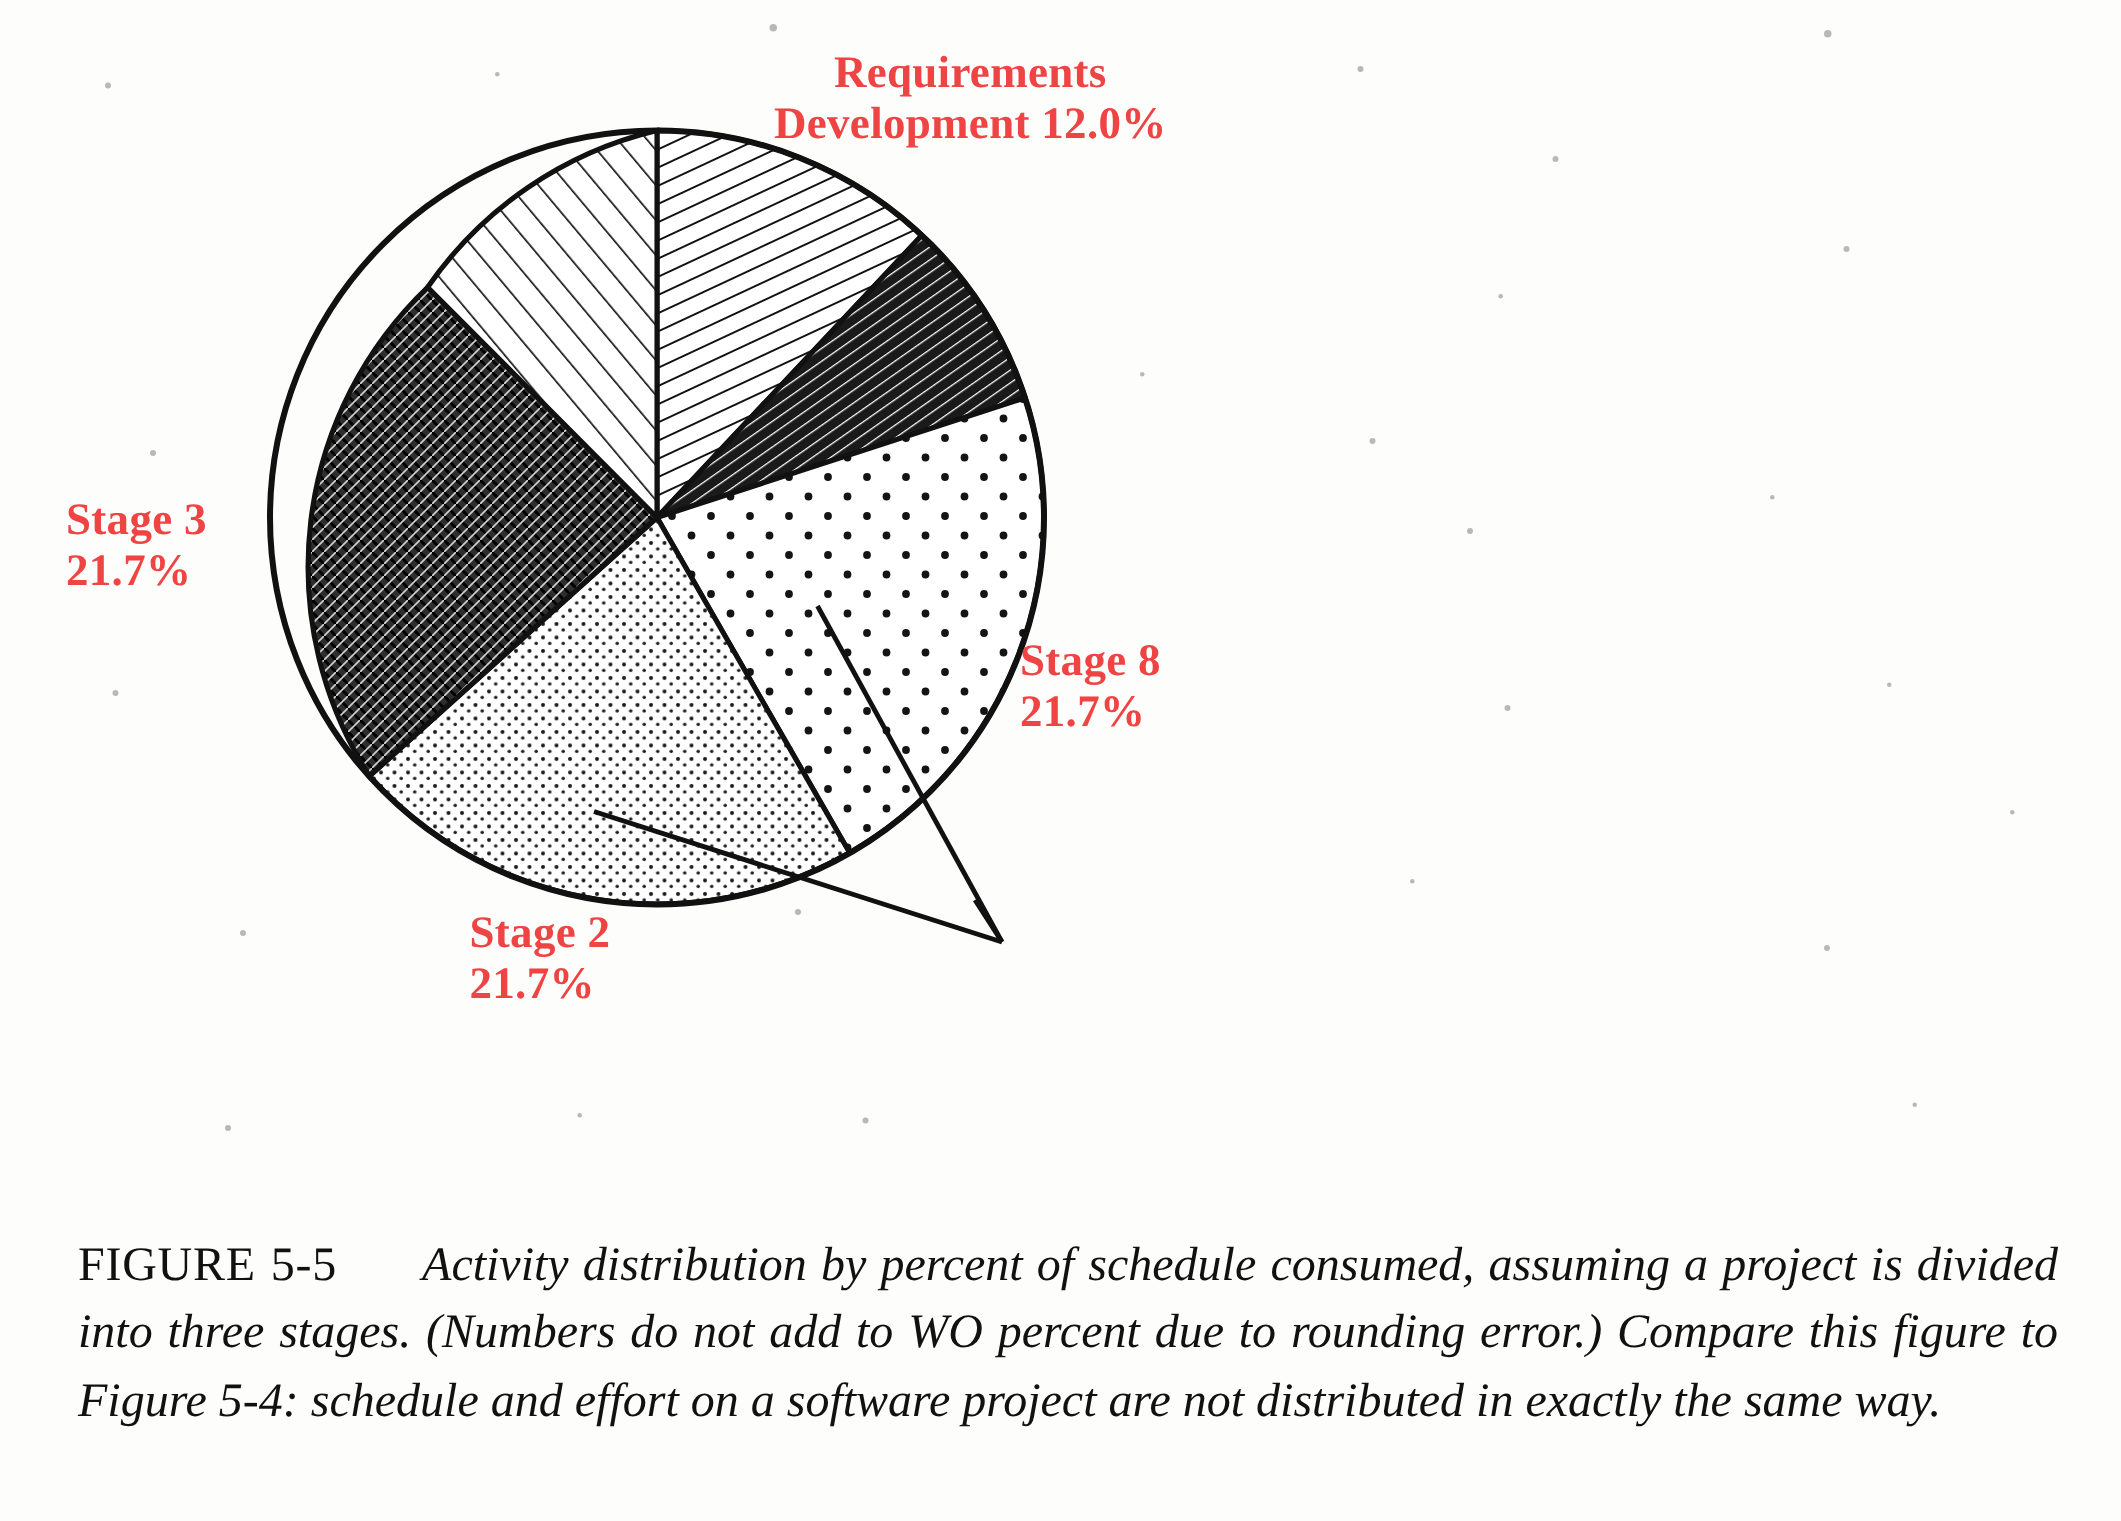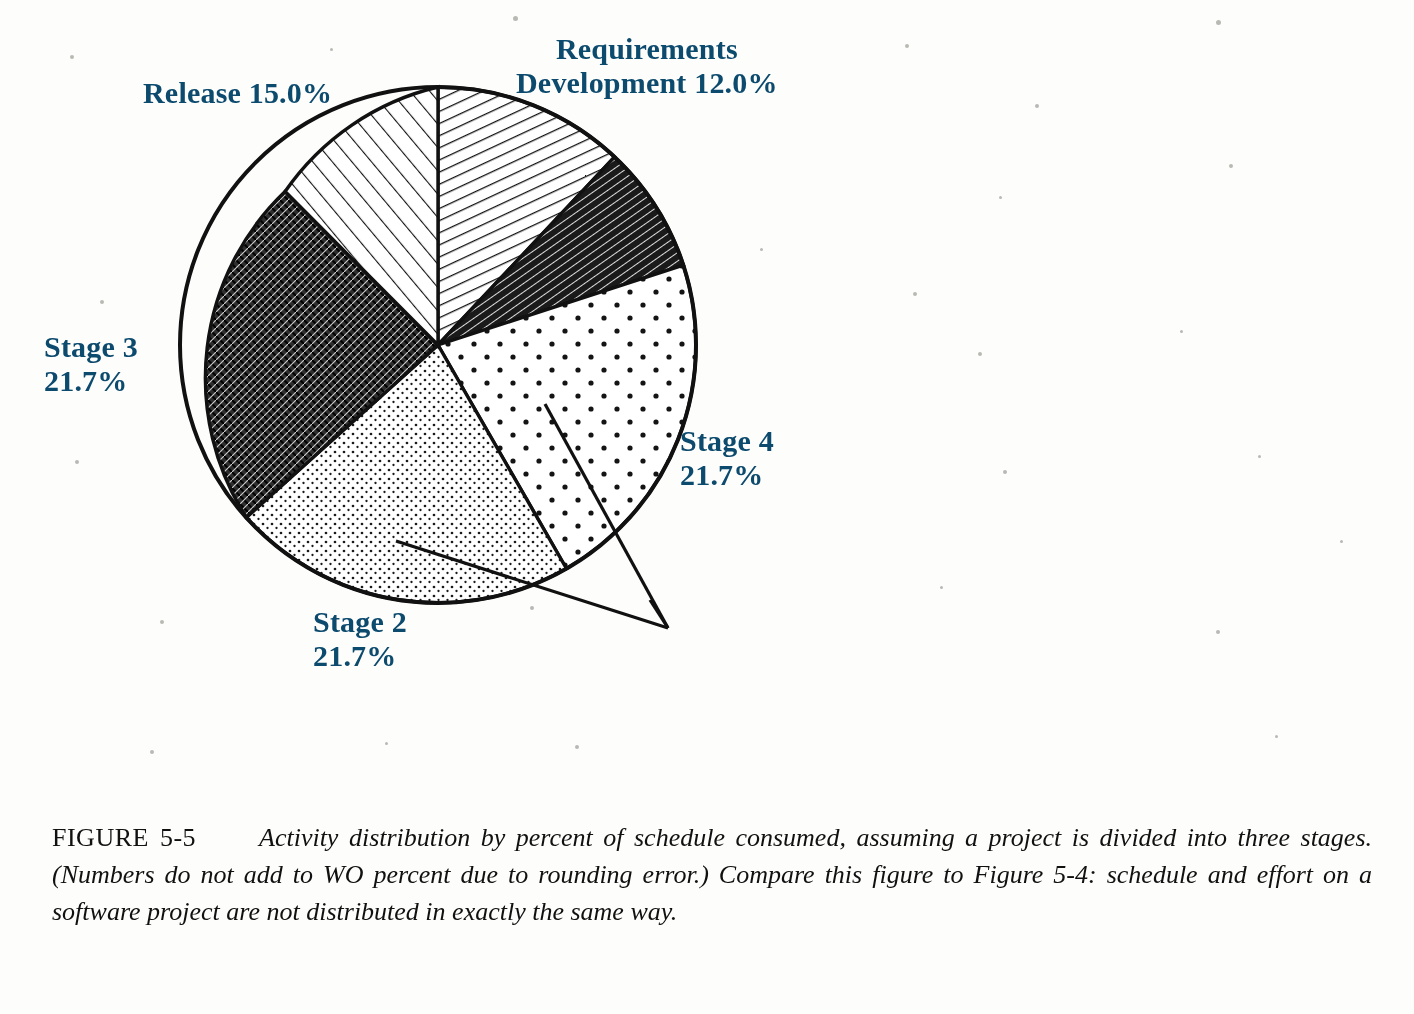--- a/index.html
+++ b/index.html
@@ -31,21 +31,21 @@
     position: absolute;
     left: 0;
     top: 0;
   }
   .lbl {
     position: absolute;
     font-family: "Liberation Serif", serif;
     font-weight: bold;
     font-size: 30px;
     line-height: 1.12;
-    color: #0c4a6e;
+    color: #ef4444;
     white-space: pre;
     letter-spacing: 0.2px;
   }
   #lbl-requirements {
     left: 516px;
     top: 32px;
     text-align: center;
   }
   #lbl-release {
     left: 143px;
@@ -73,21 +73,21 @@
     font-size: 29px;
     line-height: 1.22;
   }
   
   #caption {
     position: absolute;
     left: 52px;
     top: 820px;
     width: 1320px;
     font-family: "Liberation Serif", serif;
-    font-size: 26px;
+    font-size: 32px;
     line-height: 1.42;
     color: #111;
     text-align: justify;
   }
   #caption .figtag {
     font-style: normal;
     font-weight: normal;
     letter-spacing: 0.5px;
   }
   #caption .captext {
@@ -165,24 +165,23 @@
       <g stroke="#111" stroke-width="3.2" fill="none">
         <path d="M 668 628 L 545 404"></path>
         <path d="M 668 628 L 396 541"></path>
         <path d="M 668 628 L 650 600"></path>
       </g>
     </svg>
 
     <div class="lbl" id="lbl-requirements">Requirements
 Development 12.0%</div>
 
-    <div class="lbl" id="lbl-release">Release 15.0%</div>
-
-
-    <div class="lbl" id="lbl-stage1">Stage 4
+
+
+    <div class="lbl" id="lbl-stage1">Stage 8
 21.7%</div>
 
     <div class="lbl" id="lbl-stage2">Stage 2
 21.7%</div>
 
     <div class="lbl" id="lbl-stage3">Stage 3
 21.7%</div>
 
   </div>
 

